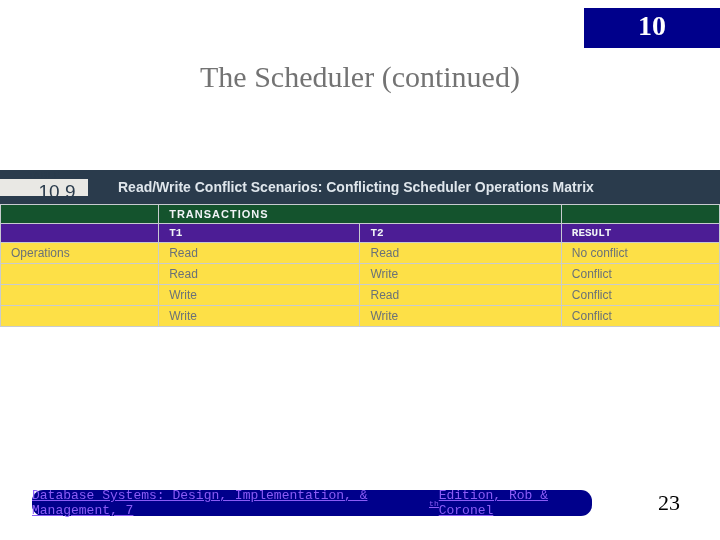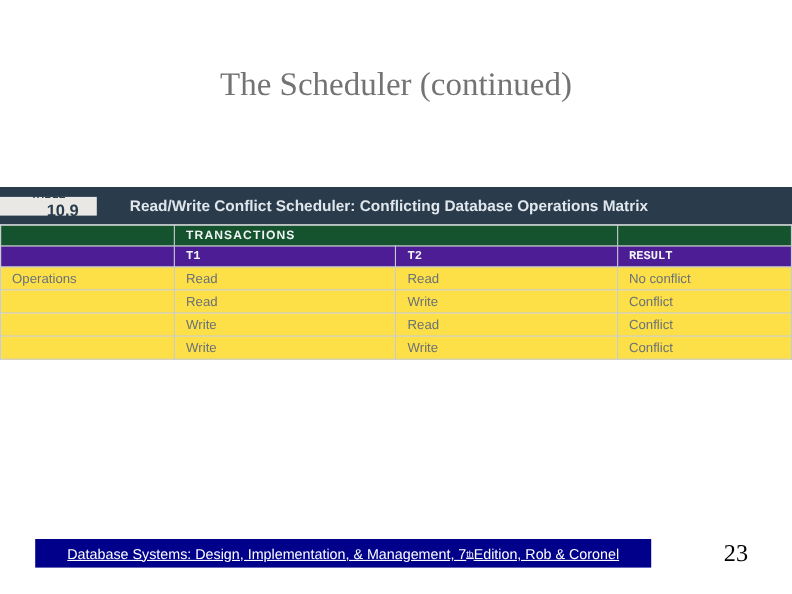--- a/index.html
+++ b/index.html
@@ -63,21 +63,21 @@
     content: '';
     position: absolute;
     right: -30px; top: 0;
     width: 60px; height: 68px;
     background: #e9e8e4;
     border-radius: 0 0 60px 0;
     transform: skewX(-6deg);
     z-index: -1;
   }
   .table-number-cell .lbl { font-size: 9px; letter-spacing: 0.5px; }
-  .table-number-cell .num { font-size: 15px; font-weight: bold; margin-top: 1px; margin-left: 26px; }
+  .table-number-cell .num { font-size: 19px; font-weight: normal; margin-top: 1px; margin-left: 26px; }
   .table-title {
     padding-left: 30px;
     flex: 1;
     color: #dfe6ec;
   }
   table.matrix {
     width: 100%;
     border-collapse: collapse;
     font-family: Arial, Helvetica, sans-serif;
     font-size: 12px;
@@ -110,52 +110,56 @@
   td.col-ops { width: 22%; }
   td.col-t1  { width: 28%; }
   td.col-t2  { width: 28%; }
   td.col-res { width: 22%; }
 
   .footer-bar {
     position: absolute;
     bottom: 24px; left: 32px;
     width: 560px; height: 26px;
     background: #00008b;
-    color: #ffffff;
-    font-family: Liberation Sans, sans-serif;
+    color: #8b5cf6;
+    font-family: Liberation Mono, monospace;
     font-size: 13px;
     display: flex;
     align-items: center;
     justify-content: center;
     text-decoration: underline;
+    border-radius: 11px;
   }
   .footer-bar sup { font-size: 8px; text-decoration: underline; }
   .page-number {
     position: absolute;
     bottom: 24px; right: 40px;
     font-family: 'Times New Roman', serif;
     font-size: 22px;
     color: #000;
   }
 </style>
 </head>
 <body>
 
 <div class="slide">
 
+  <div class="chapter-badge">
+    <span>10</span>
+  </div>
 
   <div class="slide-title">The Scheduler (continued)</div>
 
   <div class="table-wrap">
     <div class="table-header-bar">
       <div class="table-number-cell">
         <span class="lbl">TABLE</span>
         <span class="num">10.9</span>
       </div>
-      <div class="table-title">Read/Write Conflict Scheduler: Conflicting Database Operations Matrix</div>
+      <div class="table-title">Read/Write Conflict Scenarios: Conflicting Scheduler Operations Matrix</div>
     </div>
     <table class="matrix">
       <tbody>
           <tr class="section-row">
         <td class="col-ops"></td>
         <td class="col-t1" colspan="2">TRANSACTIONS</td>
         <td class="col-res"></td>
       </tr>
       <tr class="sub-row">
         <td class="col-ops"></td>

